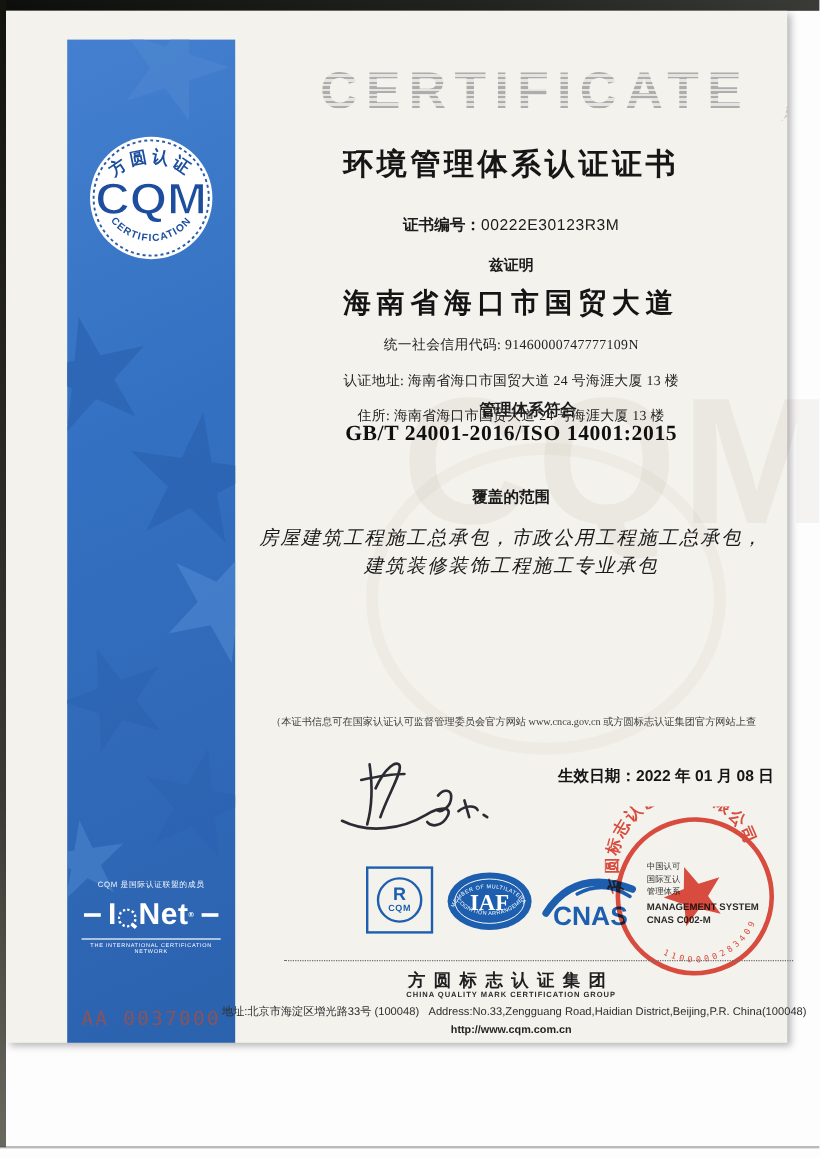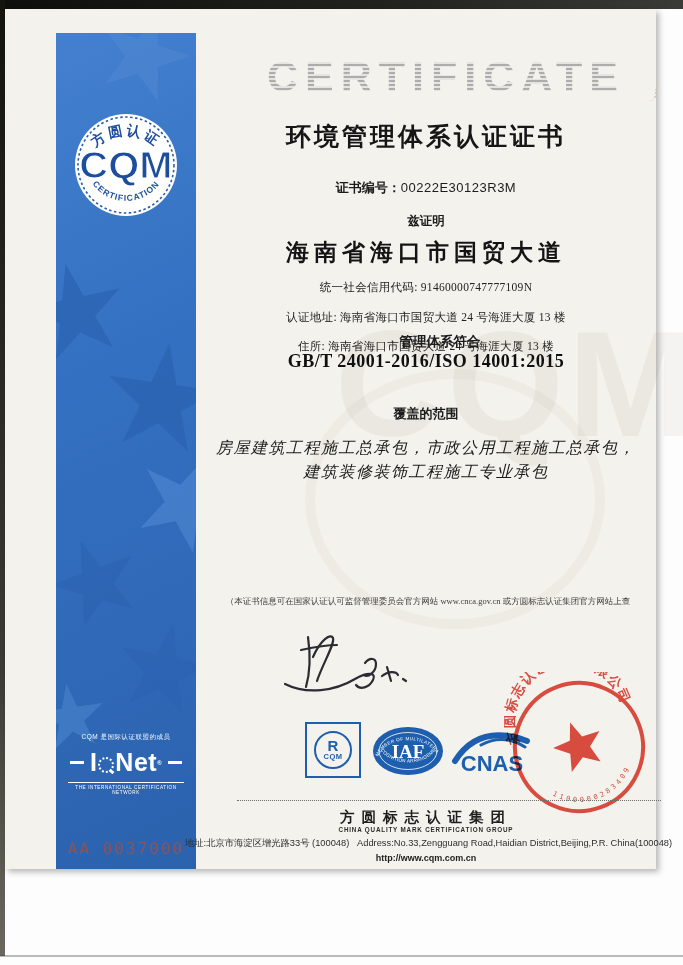--- a/index.html
+++ b/index.html
@@ -167,20 +167,21 @@
         <path d="M31,10 C33,24 34,42 29,60"></path>
         <path d="M8,57 C30,68 58,64 78,52 C90,45 100,45 96,53 C92,61 83,63 79,58"></path>
         <path d="M88,36 C93,30 99,31 99,37 C99,45 91,51 87,48"></path>
         <path d="M110,40 L114,54"></path>
         <path d="M105,49 C111,44 119,44 121,48"></path>
         <path d="M126,52 l3,2"></path>
       </g>
     </svg>
 
     <div class="dates">
+      <div><span class="lab">生效日期：</span><span>2022 年 01 月 08 日</span></div>
     </div>
 
     <div class="cqm-mark">
       <div class="circ">
         <div class="r">R</div>
         <div class="c">CQM</div>
       </div>
     </div>
 
     <svg class="iaf-logo" width="74" height="52" viewBox="0 0 74 52">
@@ -196,20 +197,27 @@
       </text>
       <text x="37" y="33" text-anchor="middle" font-size="19" font-weight="bold" fill="#ffffff" font-family="Liberation Serif,serif">IAF</text>
     </svg>
 
     <svg class="cnas-logo" width="82" height="46" viewBox="0 0 82 46">
       <path d="M4,30 Q28,-8 76,10" fill="none" stroke="#1d5fae" stroke-width="6" stroke-linecap="round"></path>
       <path d="M30,14 Q52,2 74,16" fill="none" stroke="#1d5fae" stroke-width="3" stroke-linecap="round"></path>
       <text x="41" y="40" text-anchor="middle" font-size="22" font-weight="900" fill="#1d5fae" font-family="Liberation Sans,sans-serif">CNAS</text>
     </svg>
 
+    <div class="cnas-note">
+      <div class="cnl">中国认可</div>
+      <div class="cnl">国际互认</div>
+      <div class="cnl">管理体系</div>
+      <div class="enl">MANAGEMENT SYSTEM</div>
+      <div class="enl">CNAS C002-M</div>
+    </div>
 
     <svg class="stamp" width="150" height="150" viewBox="0 0 150 150">
       <g transform="rotate(-20 75 75)" opacity="0.88">
         <circle cx="75" cy="75" r="64" fill="none" stroke="#dd382b" stroke-width="4"></circle>
         <path id="stampTop" d="M 21.9 60.8 A 55 55 0 1 1 128.1 60.8" fill="none"></path>
         <text font-size="13.5" fill="#dd382b" font-weight="bold" letter-spacing="1.5" font-family="Liberation Sans,sans-serif">
           <textPath href="#stampTop" startOffset="50%" text-anchor="middle">方圆标志认证集团有限公司</textPath>
         </text>
         <path id="stampBot" d="M 27.4 102.5 A 55 55 0 0 0 122.6 102.5" fill="none"></path>
         <text font-size="7" fill="#dd382b" letter-spacing="3" font-family="DejaVu Sans Mono,monospace">

